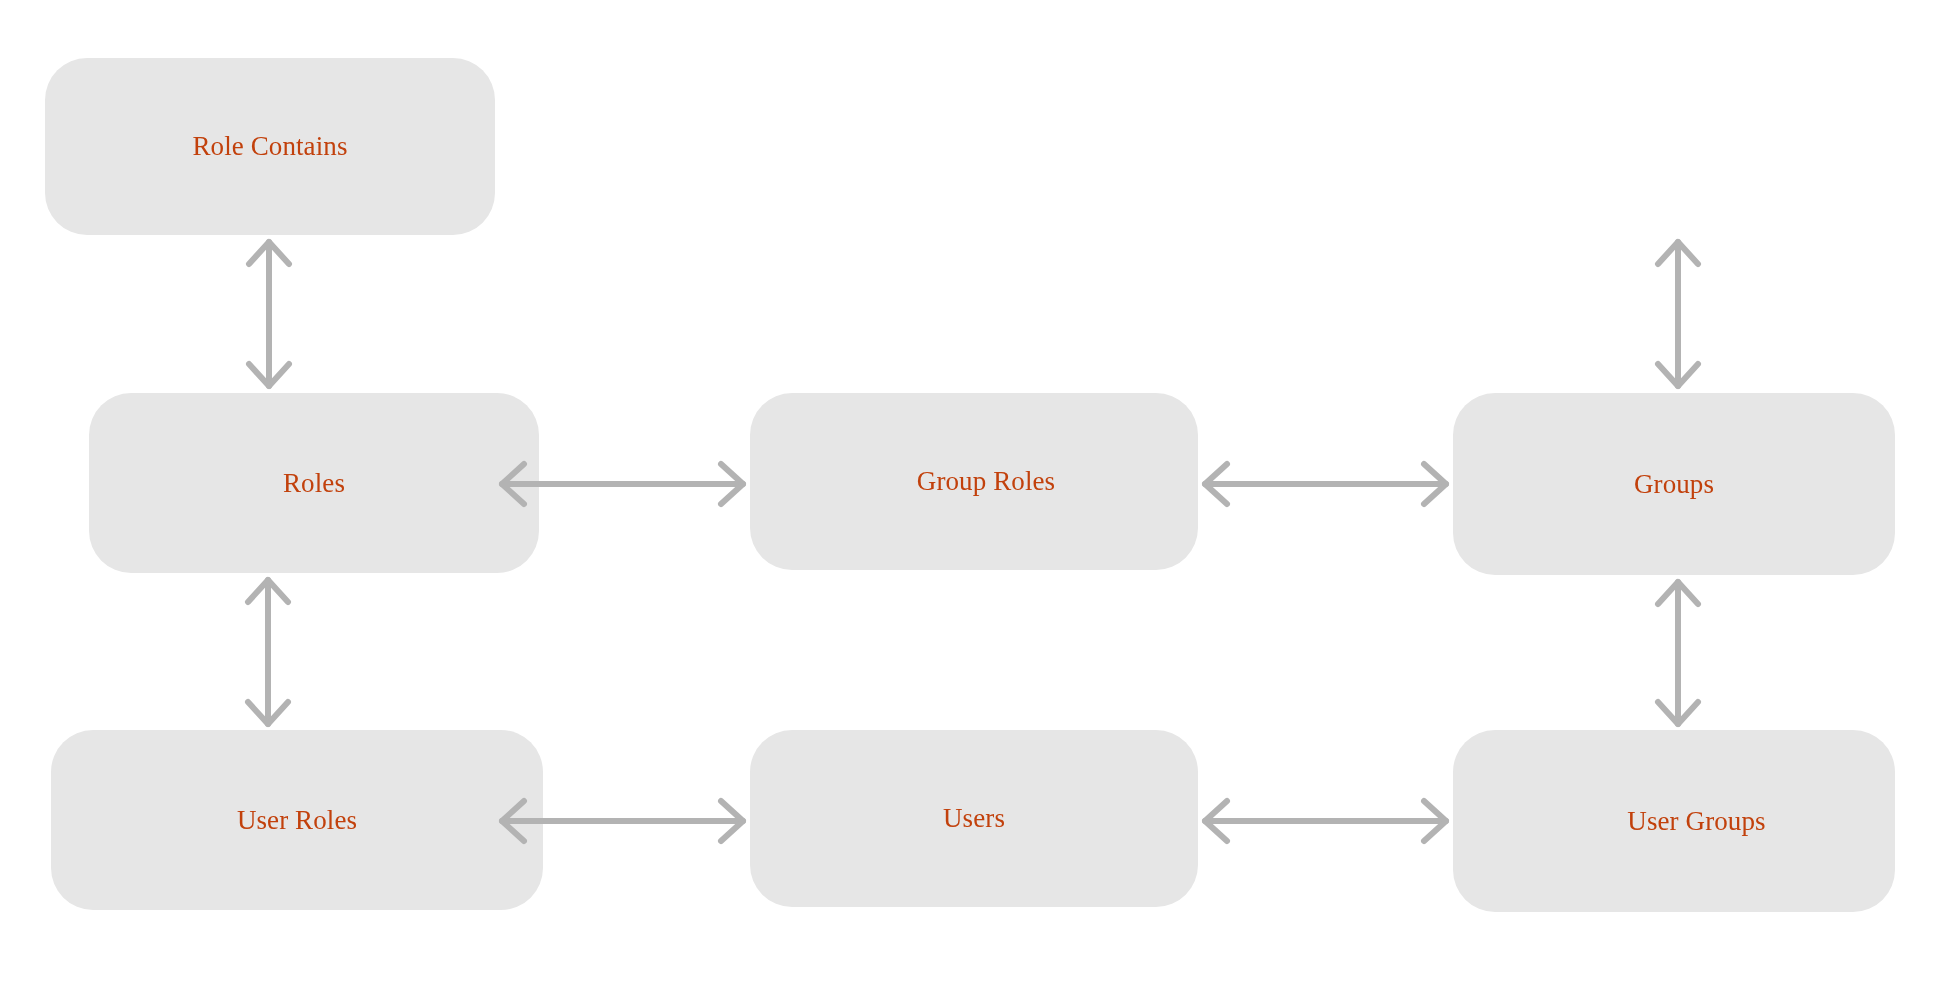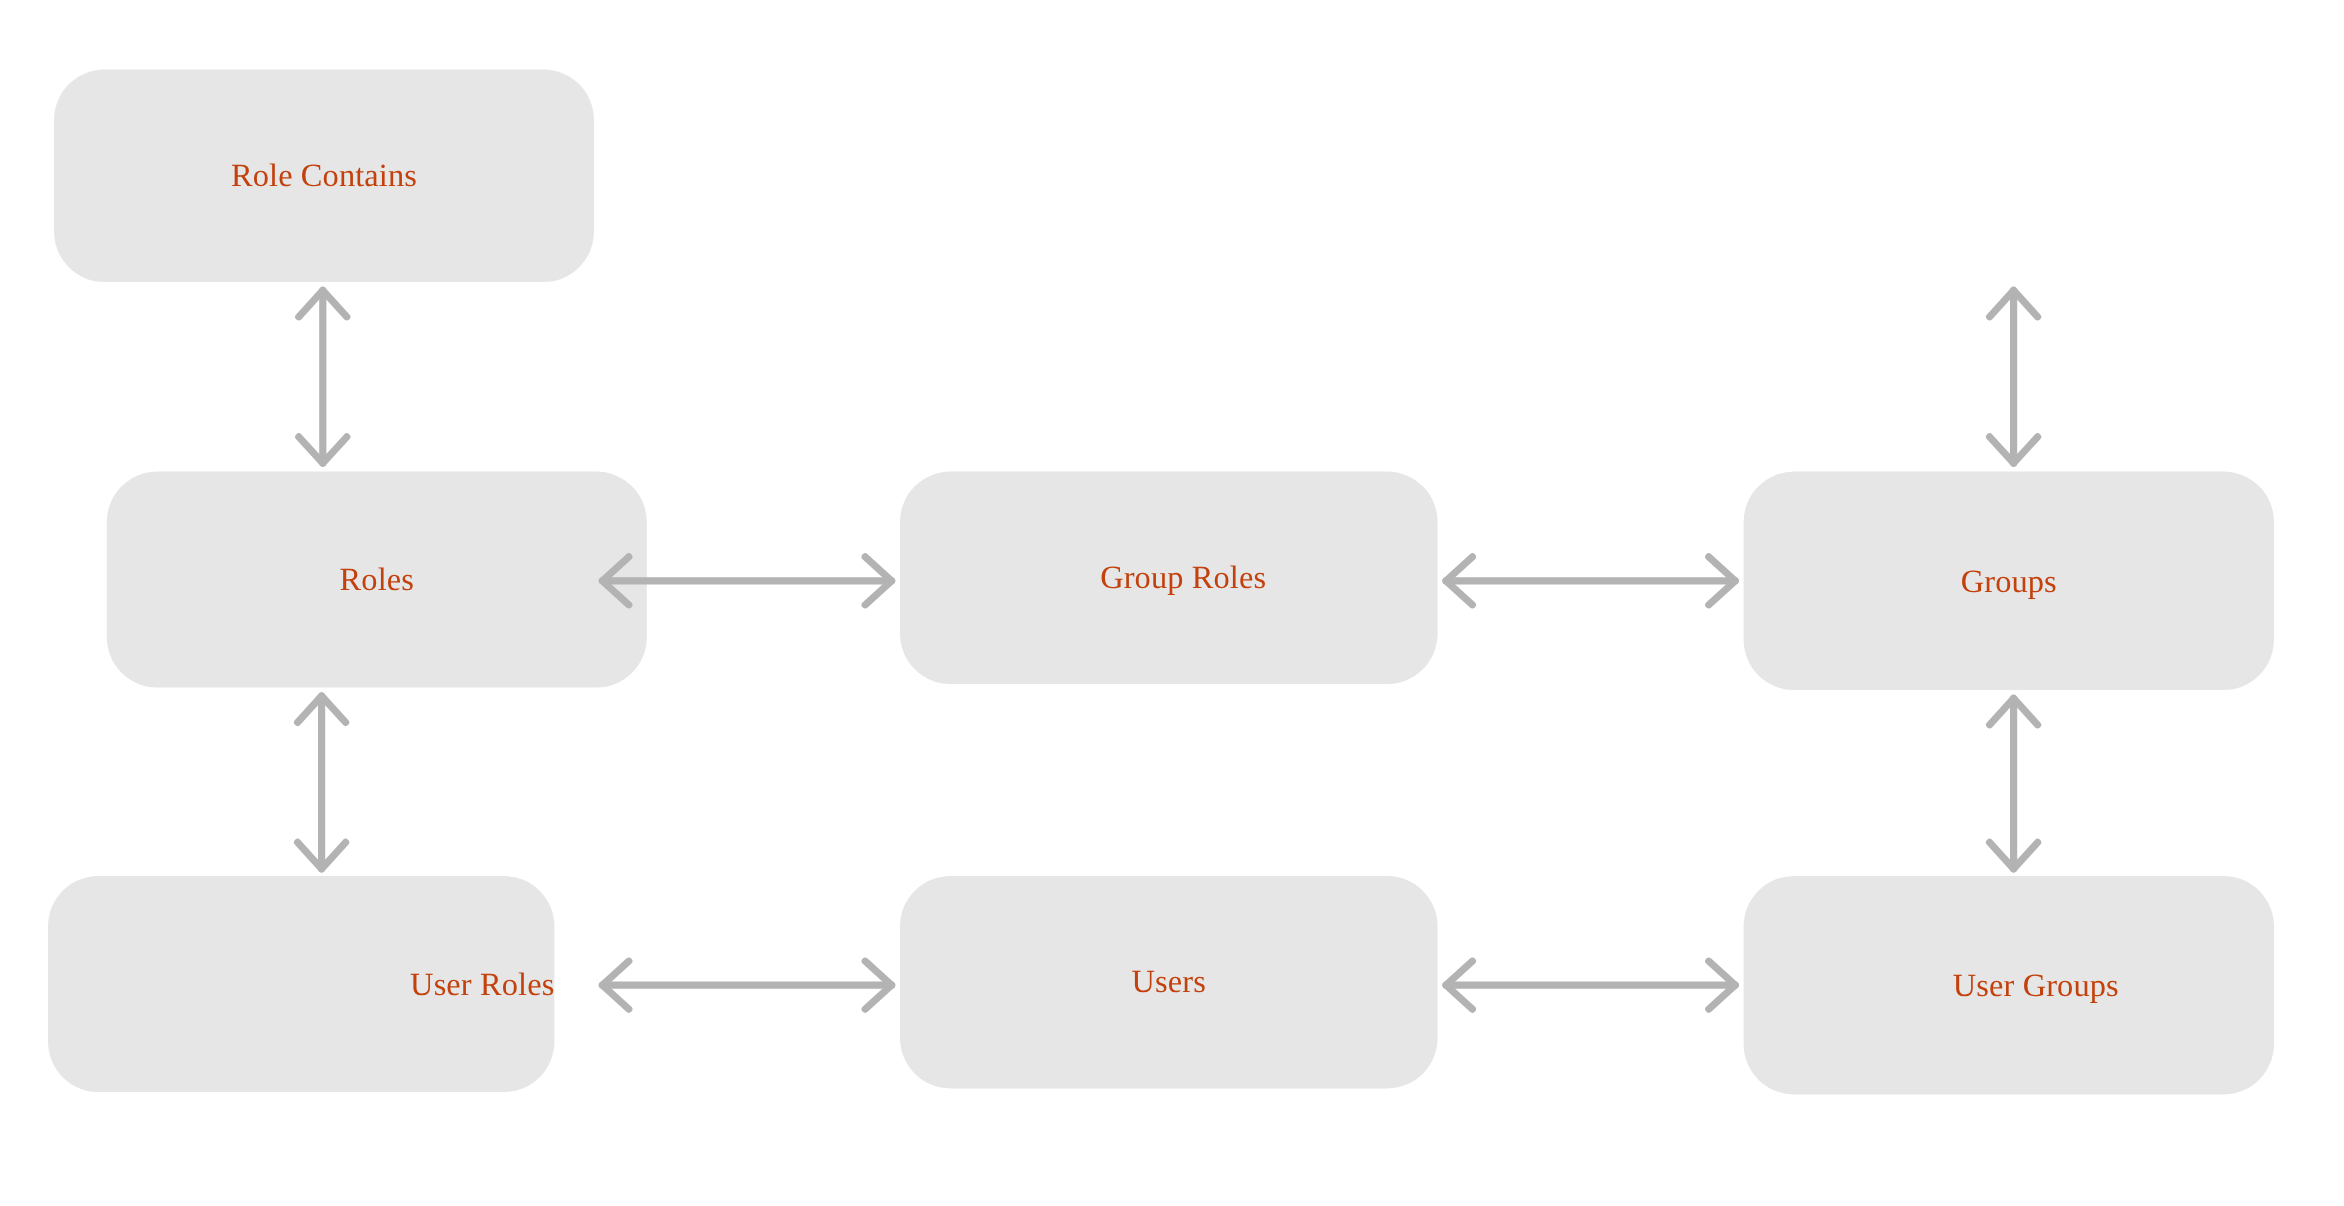--- a/index.html
+++ b/index.html
@@ -52,21 +52,21 @@
   }
 
   
   .n-role-contains  { left: 45px;   top: 58px;  width: 450px; height: 177px; }
   .n-group-contains { left: 1453px; top: 58px;  width: 442px; height: 177px; }
 
   .n-roles          { left: 45px;   top: 393px; width: 450px; height: 180px; margin-left: 44px; }
   .n-group-roles    { left: 750px;  top: 393px; width: 448px; height: 177px; padding-left: 24px; }
   .n-groups         { left: 1453px; top: 393px; width: 442px; height: 182px; }
 
-  .n-user-roles     { left: 40px;   top: 730px; width: 422px; height: 180px; justify-content: flex-end; }
+  .n-user-roles     { left: 51px;   top: 730px; width: 492px; height: 180px; }
   .n-users          { left: 750px;  top: 730px; width: 448px; height: 177px; }
   .n-user-groups    { left: 1453px; top: 730px; width: 442px; height: 182px; padding-left: 45px; }
 
   
   .e-rolecontains-roles   { left: 239px;  top: 238px; width: 60px;  height: 152px; }
   .e-roles-userroles      { left: 238px;  top: 576px; width: 60px;  height: 152px; }
   .e-groupcontains-groups { left: 1648px; top: 238px; width: 60px;  height: 152px; }
   .e-groups-usergroups    { left: 1648px; top: 578px; width: 60px;  height: 150px; }
 
   .e-roles-grouproles     { left: 498px;  top: 455px; width: 249px; height: 58px; }

